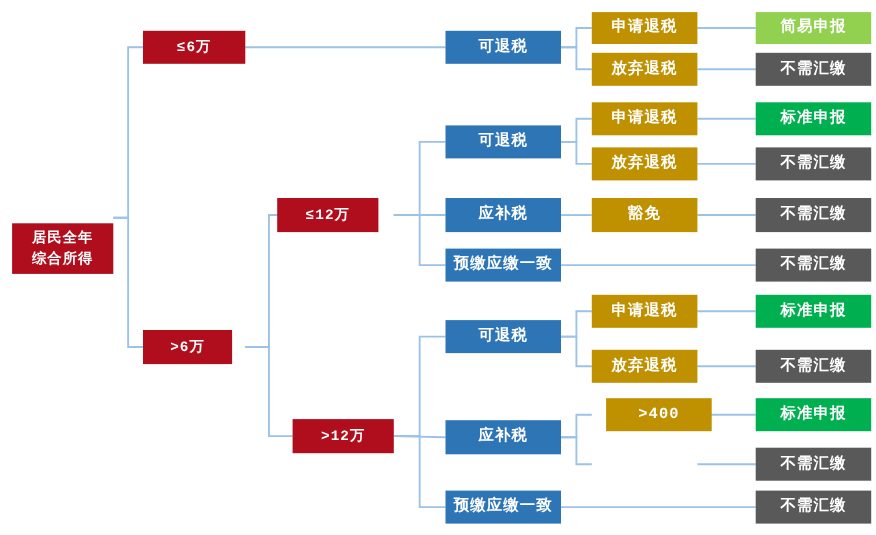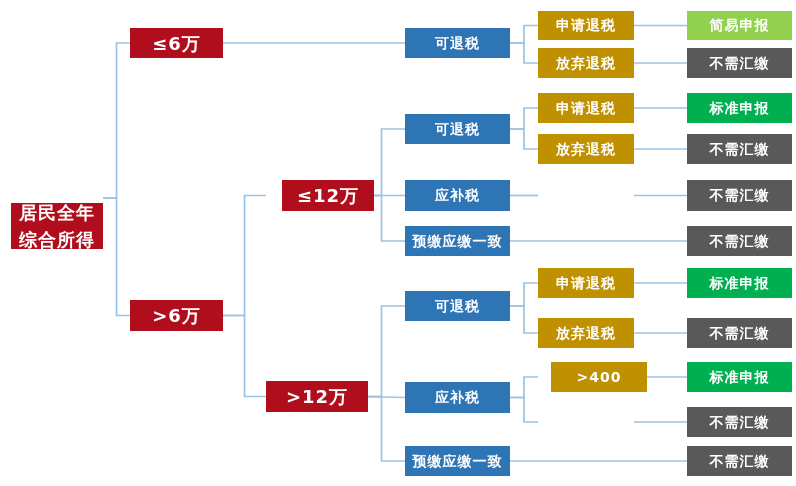--- a/index.html
+++ b/index.html
@@ -30,23 +30,24 @@
     align-items: center;
     justify-content: center;
     box-sizing: border-box;
     color: #ffffff;
     font-weight: bold;
     font-size: 14px;
     letter-spacing: 1px;
     text-align: center;
     white-space: pre-line;
     line-height: 1.5;
+    font-family: Liberation Mono, monospace;
   }
   .node.red {
-    font-size: 18px;
+    font-size: 13px;
   }
 </style>
 </head>
 <body>
 
 <div class="canvas">
   <svg class="edges-svg" viewBox="0 0 796 486" xmlns="http://www.w3.org/2000/svg">
       <polyline points="103,198 116.5,198 116.5,43 130,43" fill="none" stroke="#9CC2E5" stroke-width="1.7"></polyline>
       <polyline points="103,198 116.5,198 116.5,315.5 130,315.5" fill="none" stroke="#9CC2E5" stroke-width="1.7"></polyline>
       <polyline points="223,315.5 244.5,315.5 244.5,195.5 266,195.5" fill="none" stroke="#9CC2E5" stroke-width="1.7"></polyline>
@@ -75,34 +76,35 @@
       <polyline points="510,241 687,241" fill="none" stroke="#9CC2E5" stroke-width="1.7"></polyline>
       <polyline points="634,283 687,283" fill="none" stroke="#9CC2E5" stroke-width="1.7"></polyline>
       <polyline points="634,333 687,333" fill="none" stroke="#9CC2E5" stroke-width="1.7"></polyline>
       <polyline points="634,377 687,377" fill="none" stroke="#9CC2E5" stroke-width="1.7"></polyline>
       <polyline points="634,422 687,422" fill="none" stroke="#9CC2E5" stroke-width="1.7"></polyline>
       <polyline points="510,461 687,461" fill="none" stroke="#9CC2E5" stroke-width="1.7"></polyline>
     </svg>
 <div class="node red" style="left: 11px; top: 175px; width: 92px; height: 46px; background: rgb(176, 14, 28); color: rgb(255, 255, 255); margin-top: 28px;">居民全年
 综合所得</div>
     <div class="node red" style="left: 130px; top: 28px; width: 93px; height: 30px; background: rgb(176, 14, 28); color: rgb(255, 255, 255);">≤6万</div>
-    <div class="node red" style="left: 130px; top: 300px; width: 93px; height: 31px; background: rgb(176, 14, 28); color: rgb(255, 255, 255);">&gt;6万</div>
-    <div class="node red" style="left: 282px; top: 180px; width: 92px; height: 31px; background: rgb(176, 14, 28); color: rgb(255, 255, 255);">≤12万</div>
-    <div class="node red" style="left: 266px; top: 381px; width: 102px; height: 31px; background: rgb(176, 14, 28); color: rgb(255, 255, 255);">&gt;12万</div>
+    <div class="node red" style="left: 130px; top: 300px; width: 81px; height: 31px; background: rgb(176, 14, 28); color: rgb(255, 255, 255);">&gt;6万</div>
+    <div class="node red" style="left: 252px; top: 180px; width: 92px; height: 31px; background: rgb(176, 14, 28); color: rgb(255, 255, 255);">≤12万</div>
+    <div class="node red" style="left: 266px; top: 381px; width: 92px; height: 31px; background: rgb(176, 14, 28); color: rgb(255, 255, 255);">&gt;12万</div>
     <div class="node blue" style="left: 405px; top: 28px; width: 105px; height: 30px; background: rgb(46, 117, 182); color: rgb(255, 255, 255);">可退税</div>
     <div class="node blue" style="left: 405px; top: 114px; width: 105px; height: 30px; background: rgb(46, 117, 182); color: rgb(255, 255, 255);">可退税</div>
     <div class="node blue" style="left: 405px; top: 180px; width: 105px; height: 31px; background: rgb(46, 117, 182); color: rgb(255, 255, 255);">应补税</div>
     <div class="node blue" style="left: 405px; top: 226px; width: 105px; height: 30px; background: rgb(46, 117, 182); color: rgb(255, 255, 255);">预缴应缴一致</div>
     <div class="node blue" style="left: 405px; top: 291px; width: 105px; height: 30px; background: rgb(46, 117, 182); color: rgb(255, 255, 255);">可退税</div>
     <div class="node blue" style="left: 405px; top: 382px; width: 105px; height: 31px; background: rgb(46, 117, 182); color: rgb(255, 255, 255);">应补税</div>
     <div class="node blue" style="left: 405px; top: 446px; width: 105px; height: 30px; background: rgb(46, 117, 182); color: rgb(255, 255, 255);">预缴应缴一致</div>
     <div class="node gold" style="left: 538px; top: 11px; width: 96px; height: 29px; background: rgb(191, 144, 0); color: rgb(255, 255, 255);">申请退税</div>
     <div class="node gold" style="left: 538px; top: 48px; width: 96px; height: 30px; background: rgb(191, 144, 0); color: rgb(255, 255, 255);">放弃退税</div>
     <div class="node gold" style="left: 538px; top: 93px; width: 96px; height: 30px; background: rgb(191, 144, 0); color: rgb(255, 255, 255);">申请退税</div>
     <div class="node gold" style="left: 538px; top: 134px; width: 96px; height: 30px; background: rgb(191, 144, 0); color: rgb(255, 255, 255);">放弃退税</div>
+    <div class="node gold" style="left: 538px; top: 180px; width: 96px; height: 31px; background: rgb(191, 144, 0); color: rgb(255, 255, 255);">豁免</div>
     <div class="node gold" style="left: 538px; top: 268px; width: 96px; height: 30px; background: rgb(191, 144, 0); color: rgb(255, 255, 255);">申请退税</div>
     <div class="node gold" style="left: 538px; top: 318px; width: 96px; height: 30px; background: rgb(191, 144, 0); color: rgb(255, 255, 255);">放弃退税</div>
     <div class="node gold" style="left: 551px; top: 362px; width: 96px; height: 30px; background: rgb(191, 144, 0); color: rgb(255, 255, 255);">&gt;400</div>
     <div class="node lightgreen" style="left: 687px; top: 11px; width: 105px; height: 29px; background: rgb(146, 208, 80); color: rgb(255, 255, 255);">简易申报</div>
     <div class="node gray" style="left: 687px; top: 48px; width: 105px; height: 30px; background: rgb(89, 89, 89); color: rgb(255, 255, 255);">不需汇缴</div>
     <div class="node green" style="left: 687px; top: 93px; width: 105px; height: 30px; background: rgb(0, 176, 80); color: rgb(255, 255, 255);">标准申报</div>
     <div class="node gray" style="left: 687px; top: 134px; width: 105px; height: 30px; background: rgb(89, 89, 89); color: rgb(255, 255, 255);">不需汇缴</div>
     <div class="node gray" style="left: 687px; top: 180px; width: 105px; height: 31px; background: rgb(89, 89, 89); color: rgb(255, 255, 255);">不需汇缴</div>
     <div class="node gray" style="left: 687px; top: 226px; width: 105px; height: 30px; background: rgb(89, 89, 89); color: rgb(255, 255, 255);">不需汇缴</div>
     <div class="node green" style="left: 687px; top: 268px; width: 105px; height: 30px; background: rgb(0, 176, 80); color: rgb(255, 255, 255);">标准申报</div>

